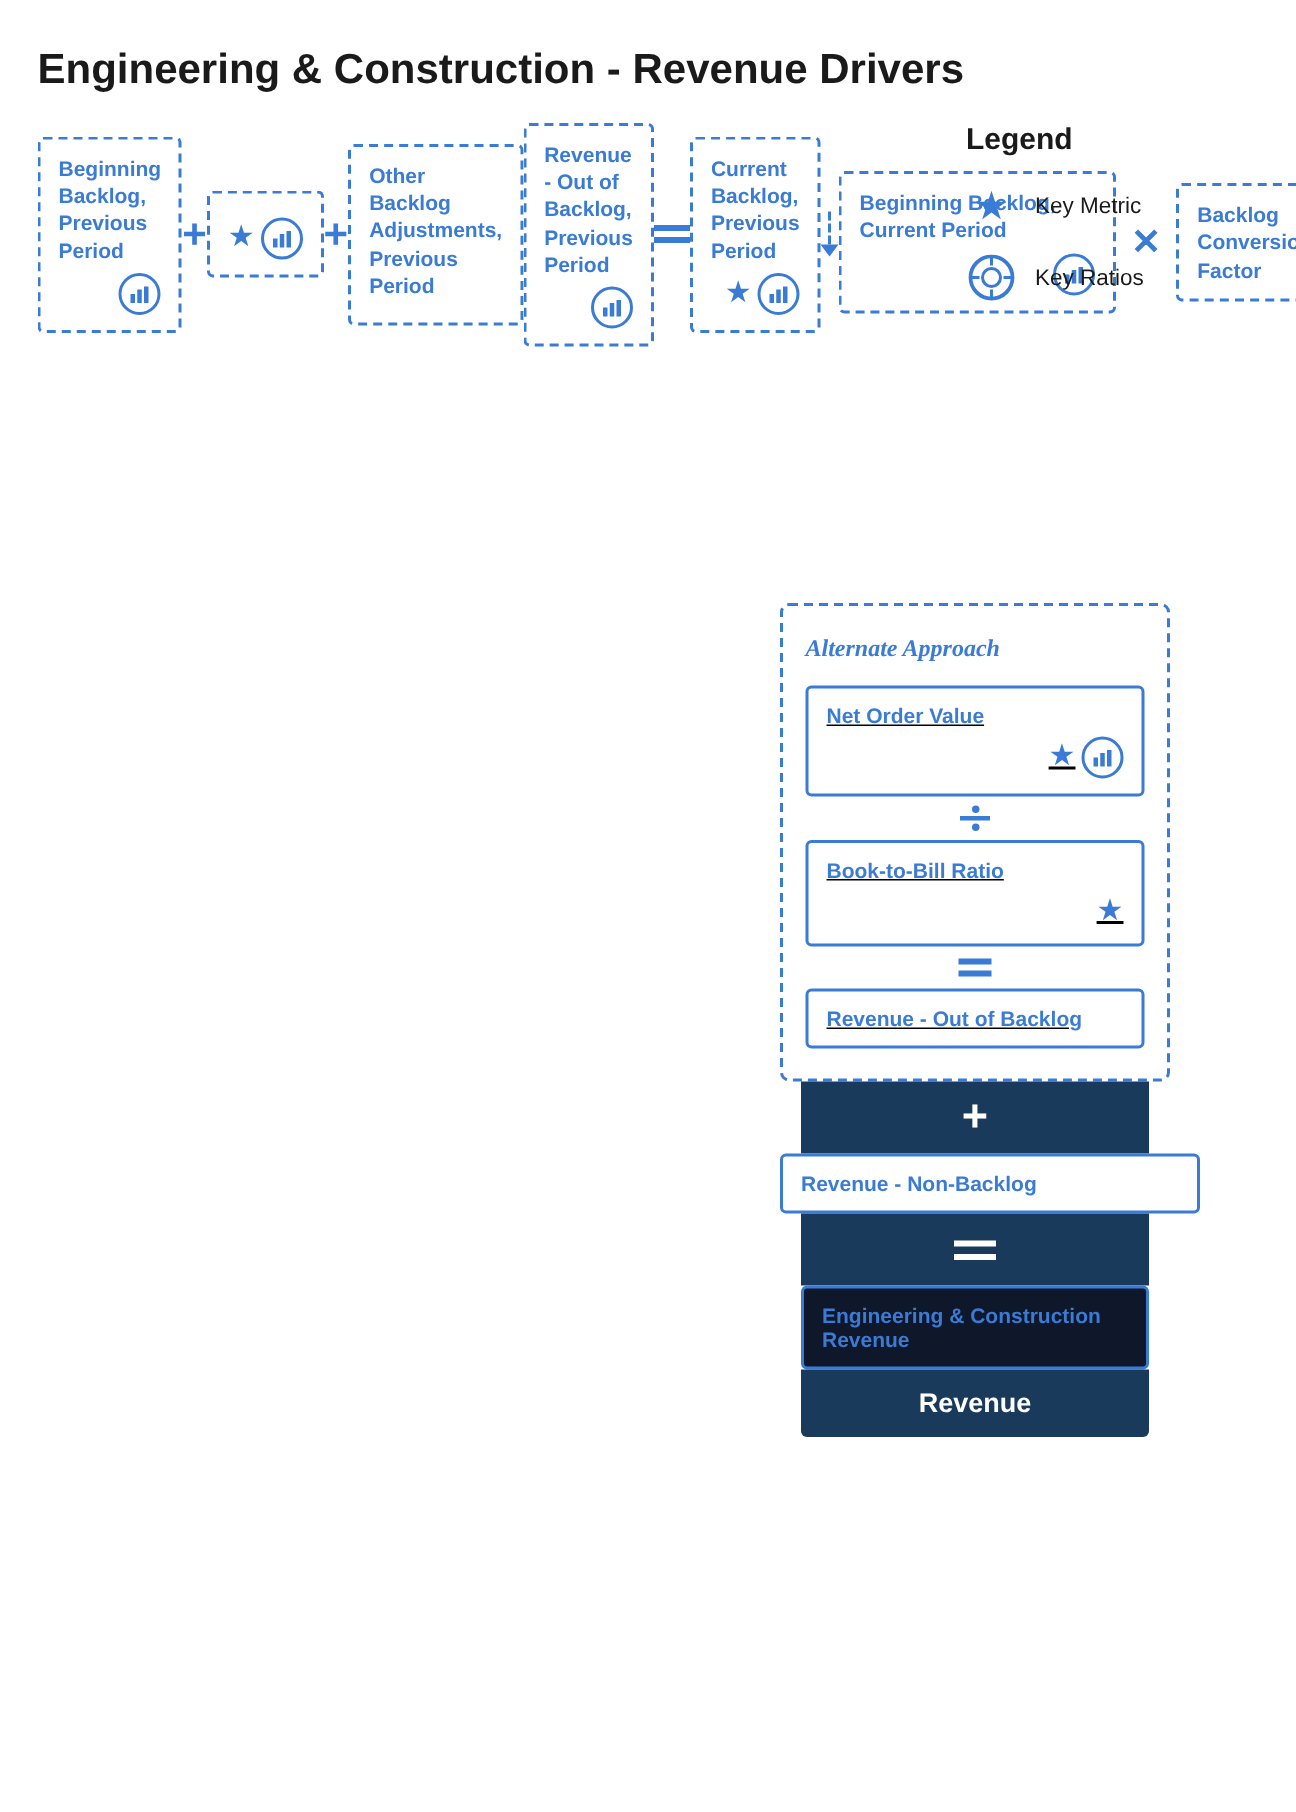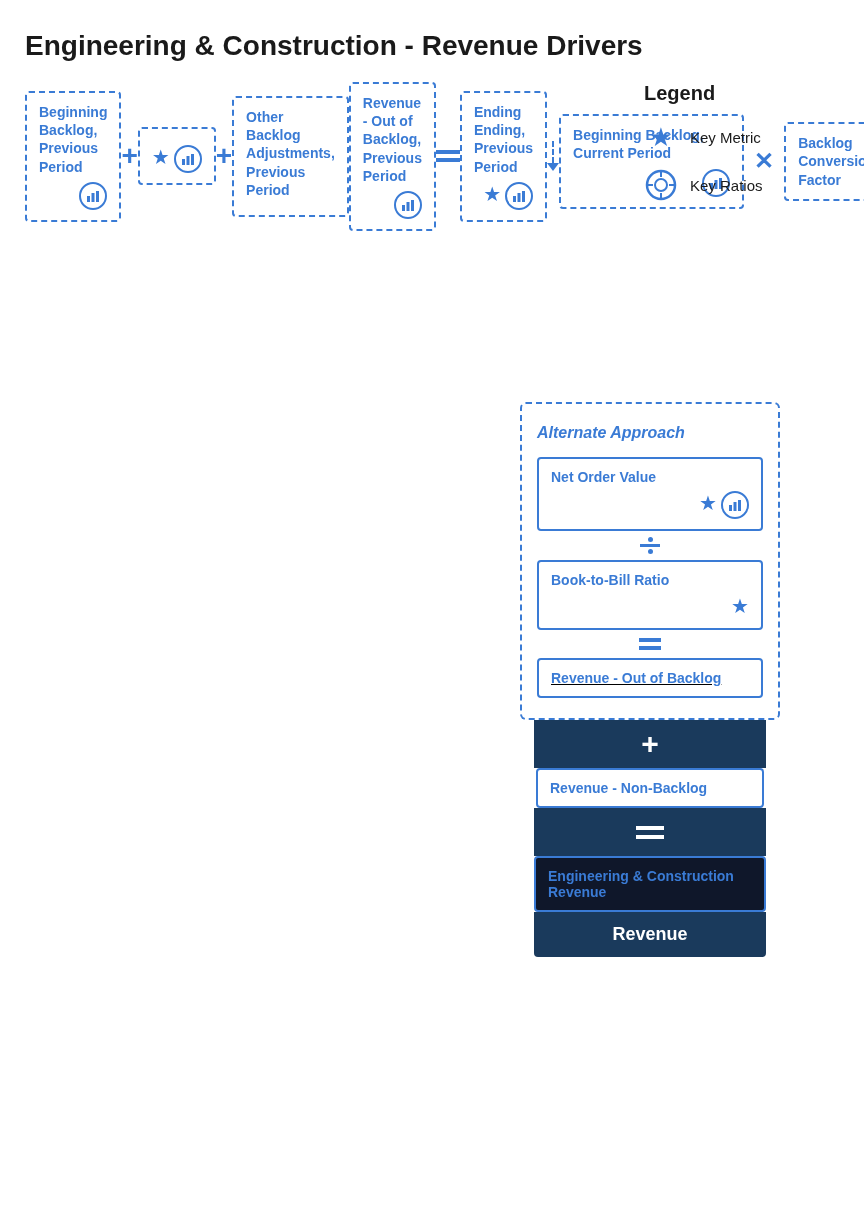--- a/index.html
+++ b/index.html
@@ -189,28 +189,30 @@
       border-radius: 6px;
       padding: 20px 15px;
     }
 
     .alternate-title {
       font-size: 16px;
       font-style: italic;
       color: #3a7bd5;
       font-weight: 600;
       margin-bottom: 15px;
+      font-family: Liberation Serif, serif;
     }
 
     .inner-box {
       border: 2px solid #3a7bd5;
       border-radius: 4px;
       padding: 10px 12px;
       background: #fff;
       margin-bottom: 6px;
+      text-decoration: underline;
     }
 
     .inner-box-text {
       font-size: 14px;
       color: #3a7bd5;
       font-weight: 700;
     }
 
     .divide-sign {
       display: flex;
@@ -265,21 +267,21 @@
       width: 28px;
       height: 4px;
       background: #fff;
     }
 
     .revenue-nonbacklog-box {
       border: 2px solid #3a7bd5;
       border-radius: 4px;
       padding: 10px 12px;
       background: #fff;
-      width: 228px;
+      width: 280px;
       margin: 0 auto;
     }
 
     .eng-construction-box {
       border: 2px solid #3a7bd5;
       border-radius: 4px;
       padding: 10px 12px;
       background: #0f172a;
       width: 232px;
       margin: 0 auto;
@@ -396,21 +398,21 @@
         </div>
       </div>
     </div>
 
     <div class="operator-equals">
       <span></span>
       <span></span>
     </div>
 
     <div class="box">
-      <div class="box-text">Ending Ending, Previous Period</div>
+      <div class="box-text">Current Backlog, Previous Period</div>
       <div class="box-icons">
         <span class="icon-star">★</span>
         <div class="icon-bar">
           <svg width="14" height="14" viewBox="0 0 14 14">
             <rect x="1" y="7" width="3" height="6" fill="#3a7bd5"></rect>
             <rect x="5.5" y="4" width="3" height="9" fill="#3a7bd5"></rect>
             <rect x="10" y="2" width="3" height="11" fill="#3a7bd5"></rect>
           </svg>
         </div>
       </div>

